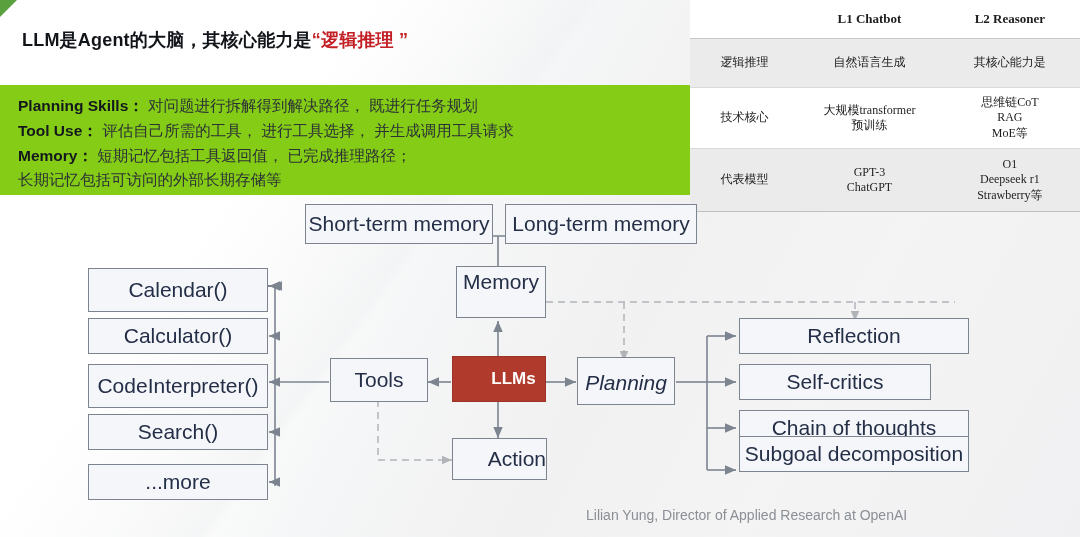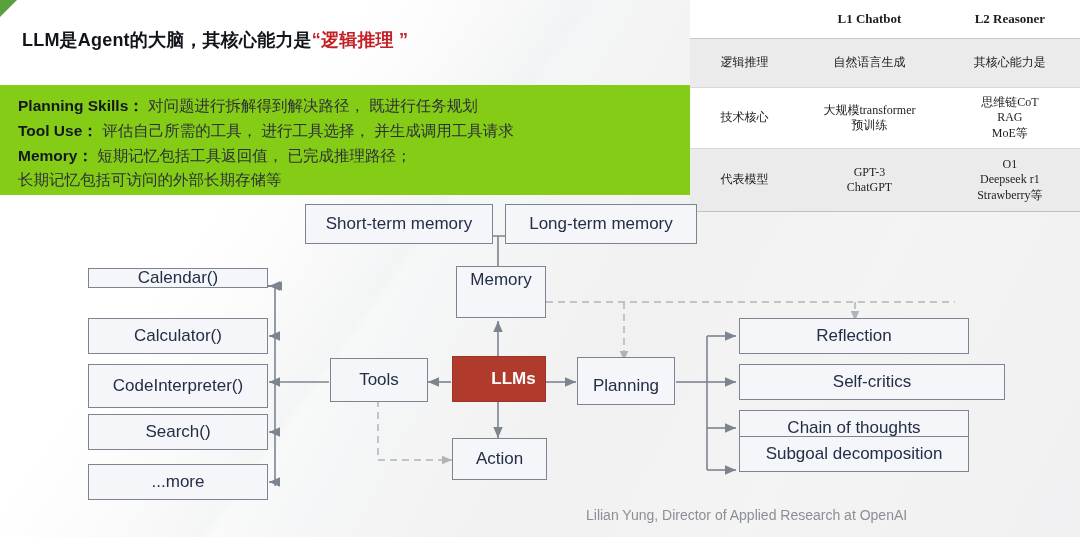--- a/index.html
+++ b/index.html
@@ -74,21 +74,21 @@
   .col-c{width:140px;}
 
   
   .diagram{position:absolute;left:0;top:196px;width:1080px;height:341px;}
   svg.wires{position:absolute;left:0;top:0;width:1080px;height:341px;}
 
   .node{
     position:absolute;box-sizing:border-box;
     background:#f4f6fa;border:1.6px solid #7c8490;
     display:flex;align-items:center;justify-content:center;
-    color:#242e46;font-size:17px;
+    color:#242e46;font-size:21px;
     text-align:center;line-height:1.15;
   }
   .node.llms{
     background:#b03a2c;border:1.6px solid #9c3326;color:#ffffff;
     font-weight:bold;font-size:17px;padding-left:29px;
   }
   .node.wrapbox{word-break:break-all;padding:0 6px;}
 
   .caption{
     position:absolute;left:586px;top:311px;width:420px;
@@ -225,48 +225,48 @@
     </div>
 
     <div class="node" style="left:330px;top:162px;width:98px;height:44px;">
       <span>Tools</span>
     </div>
 
     <div class="node llms" style="left:452px;top:160px;width:94px;height:46px;">
       <span>LLMs</span>
     </div>
 
-    <div class="node wrapbox" style="left:577px;top:161px;width:98px;height:48px;align-items:flex-start;padding-top:19px;line-height:1.1;">
+    <div class="node wrapbox" style="left:577px;top:161px;width:98px;height:48px;align-items:flex-start;padding-top:13px;line-height:1.1;font-style:italic;">
       <span>Planning</span>
     </div>
 
-    <div class="node" style="left:452px;top:242px;width:95px;height:42px;">
+    <div class="node" style="left:452px;top:242px;width:95px;height:42px;justify-content:flex-end;">
       <span>Action</span>
     </div>
 
-    <div class="node" style="left:88px;top:72px;width:180px;height:20px;">
+    <div class="node" style="left:88px;top:72px;width:180px;height:44px;">
       <span>Calendar()</span>
     </div>
     <div class="node" style="left:88px;top:122px;width:180px;height:36px;justify-content:center;">
       <span>Calculator()</span>
     </div>
     <div class="node" style="left:88px;top:168px;width:180px;height:44px;">
       <span>CodeInterpreter()</span>
     </div>
     <div class="node" style="left:88px;top:218px;width:180px;height:36px;">
       <span>Search()</span>
     </div>
     <div class="node" style="left:88px;top:268px;width:180px;height:36px;">
       <span>...more</span>
     </div>
 
     <div class="node" style="left:739px;top:122px;width:230px;height:36px;">
       <span>Reflection</span>
     </div>
-    <div class="node" style="left:739px;top:168px;width:266px;height:36px;">
+    <div class="node" style="left:739px;top:168px;width:192px;height:36px;">
       <span>Self-critics</span>
     </div>
     <div class="node" style="left:739px;top:214px;width:230px;height:36px;">
       <span>Chain of thoughts</span>
     </div>
     <div class="node" style="left:739px;top:240px;width:230px;height:36px;">
       <span>Subgoal decomposition</span>
     </div>
 
     <div class="caption">Lilian Yung, Director of Applied Research at OpenAI</div>

